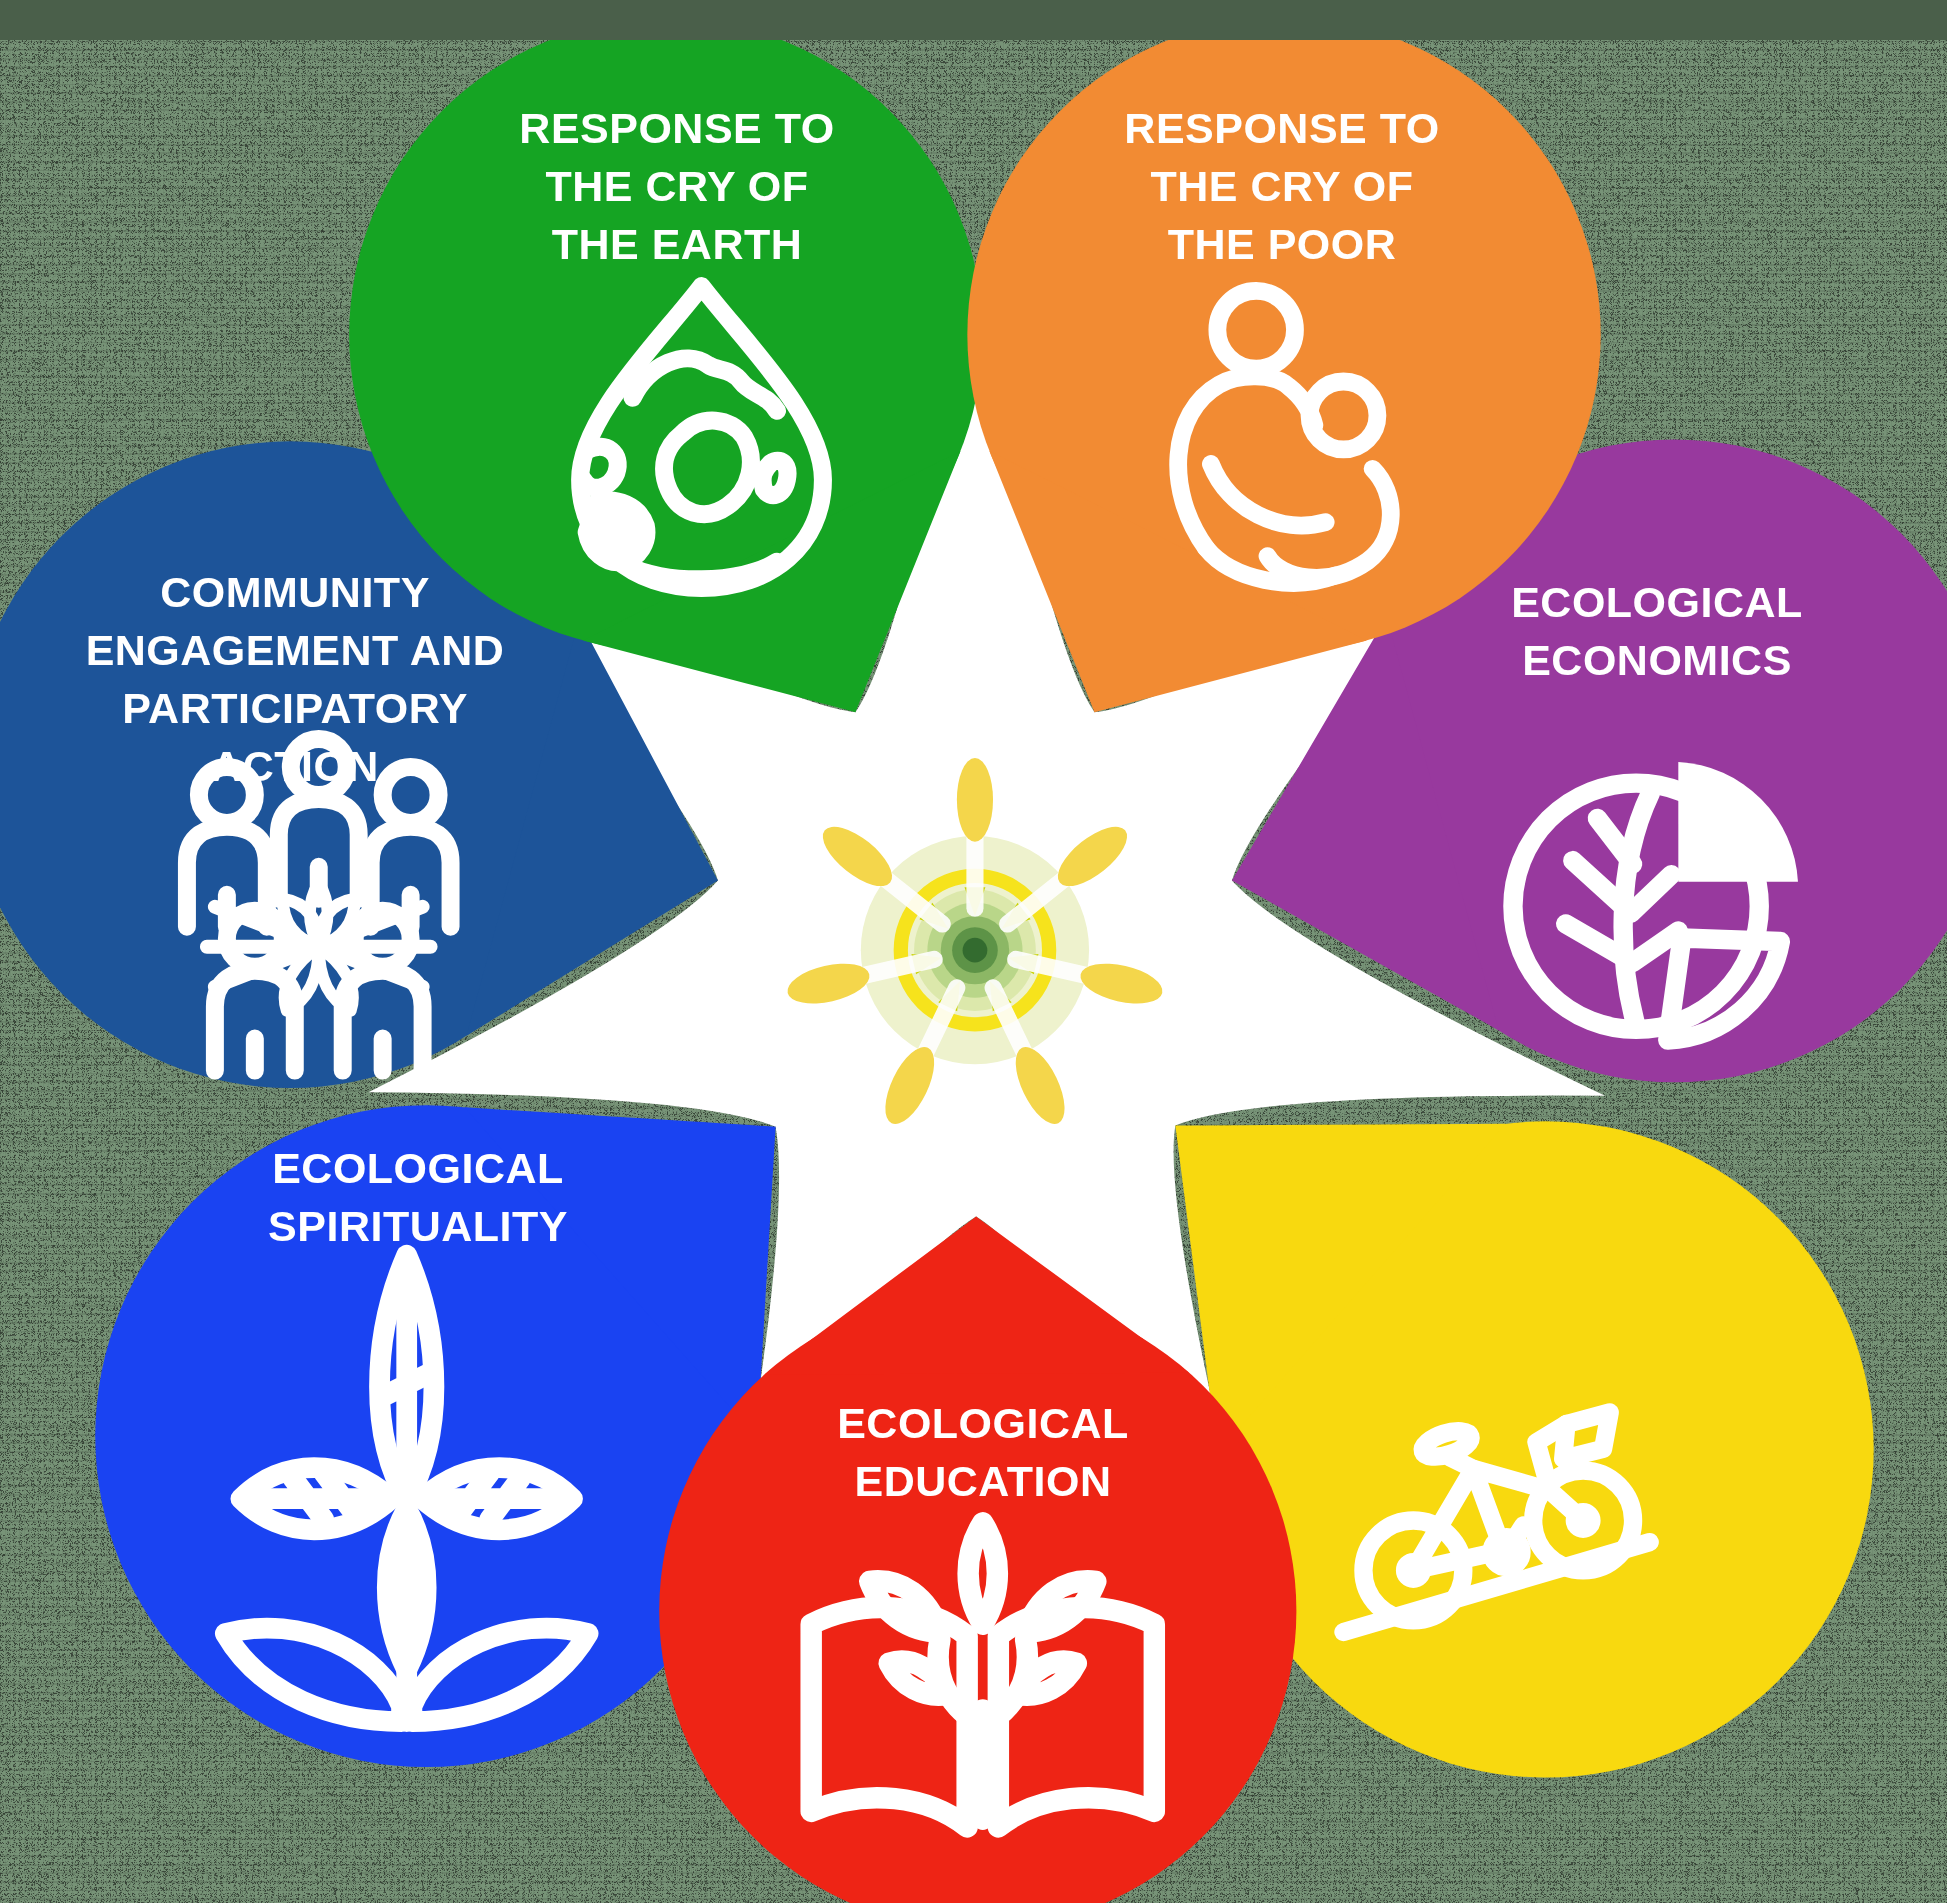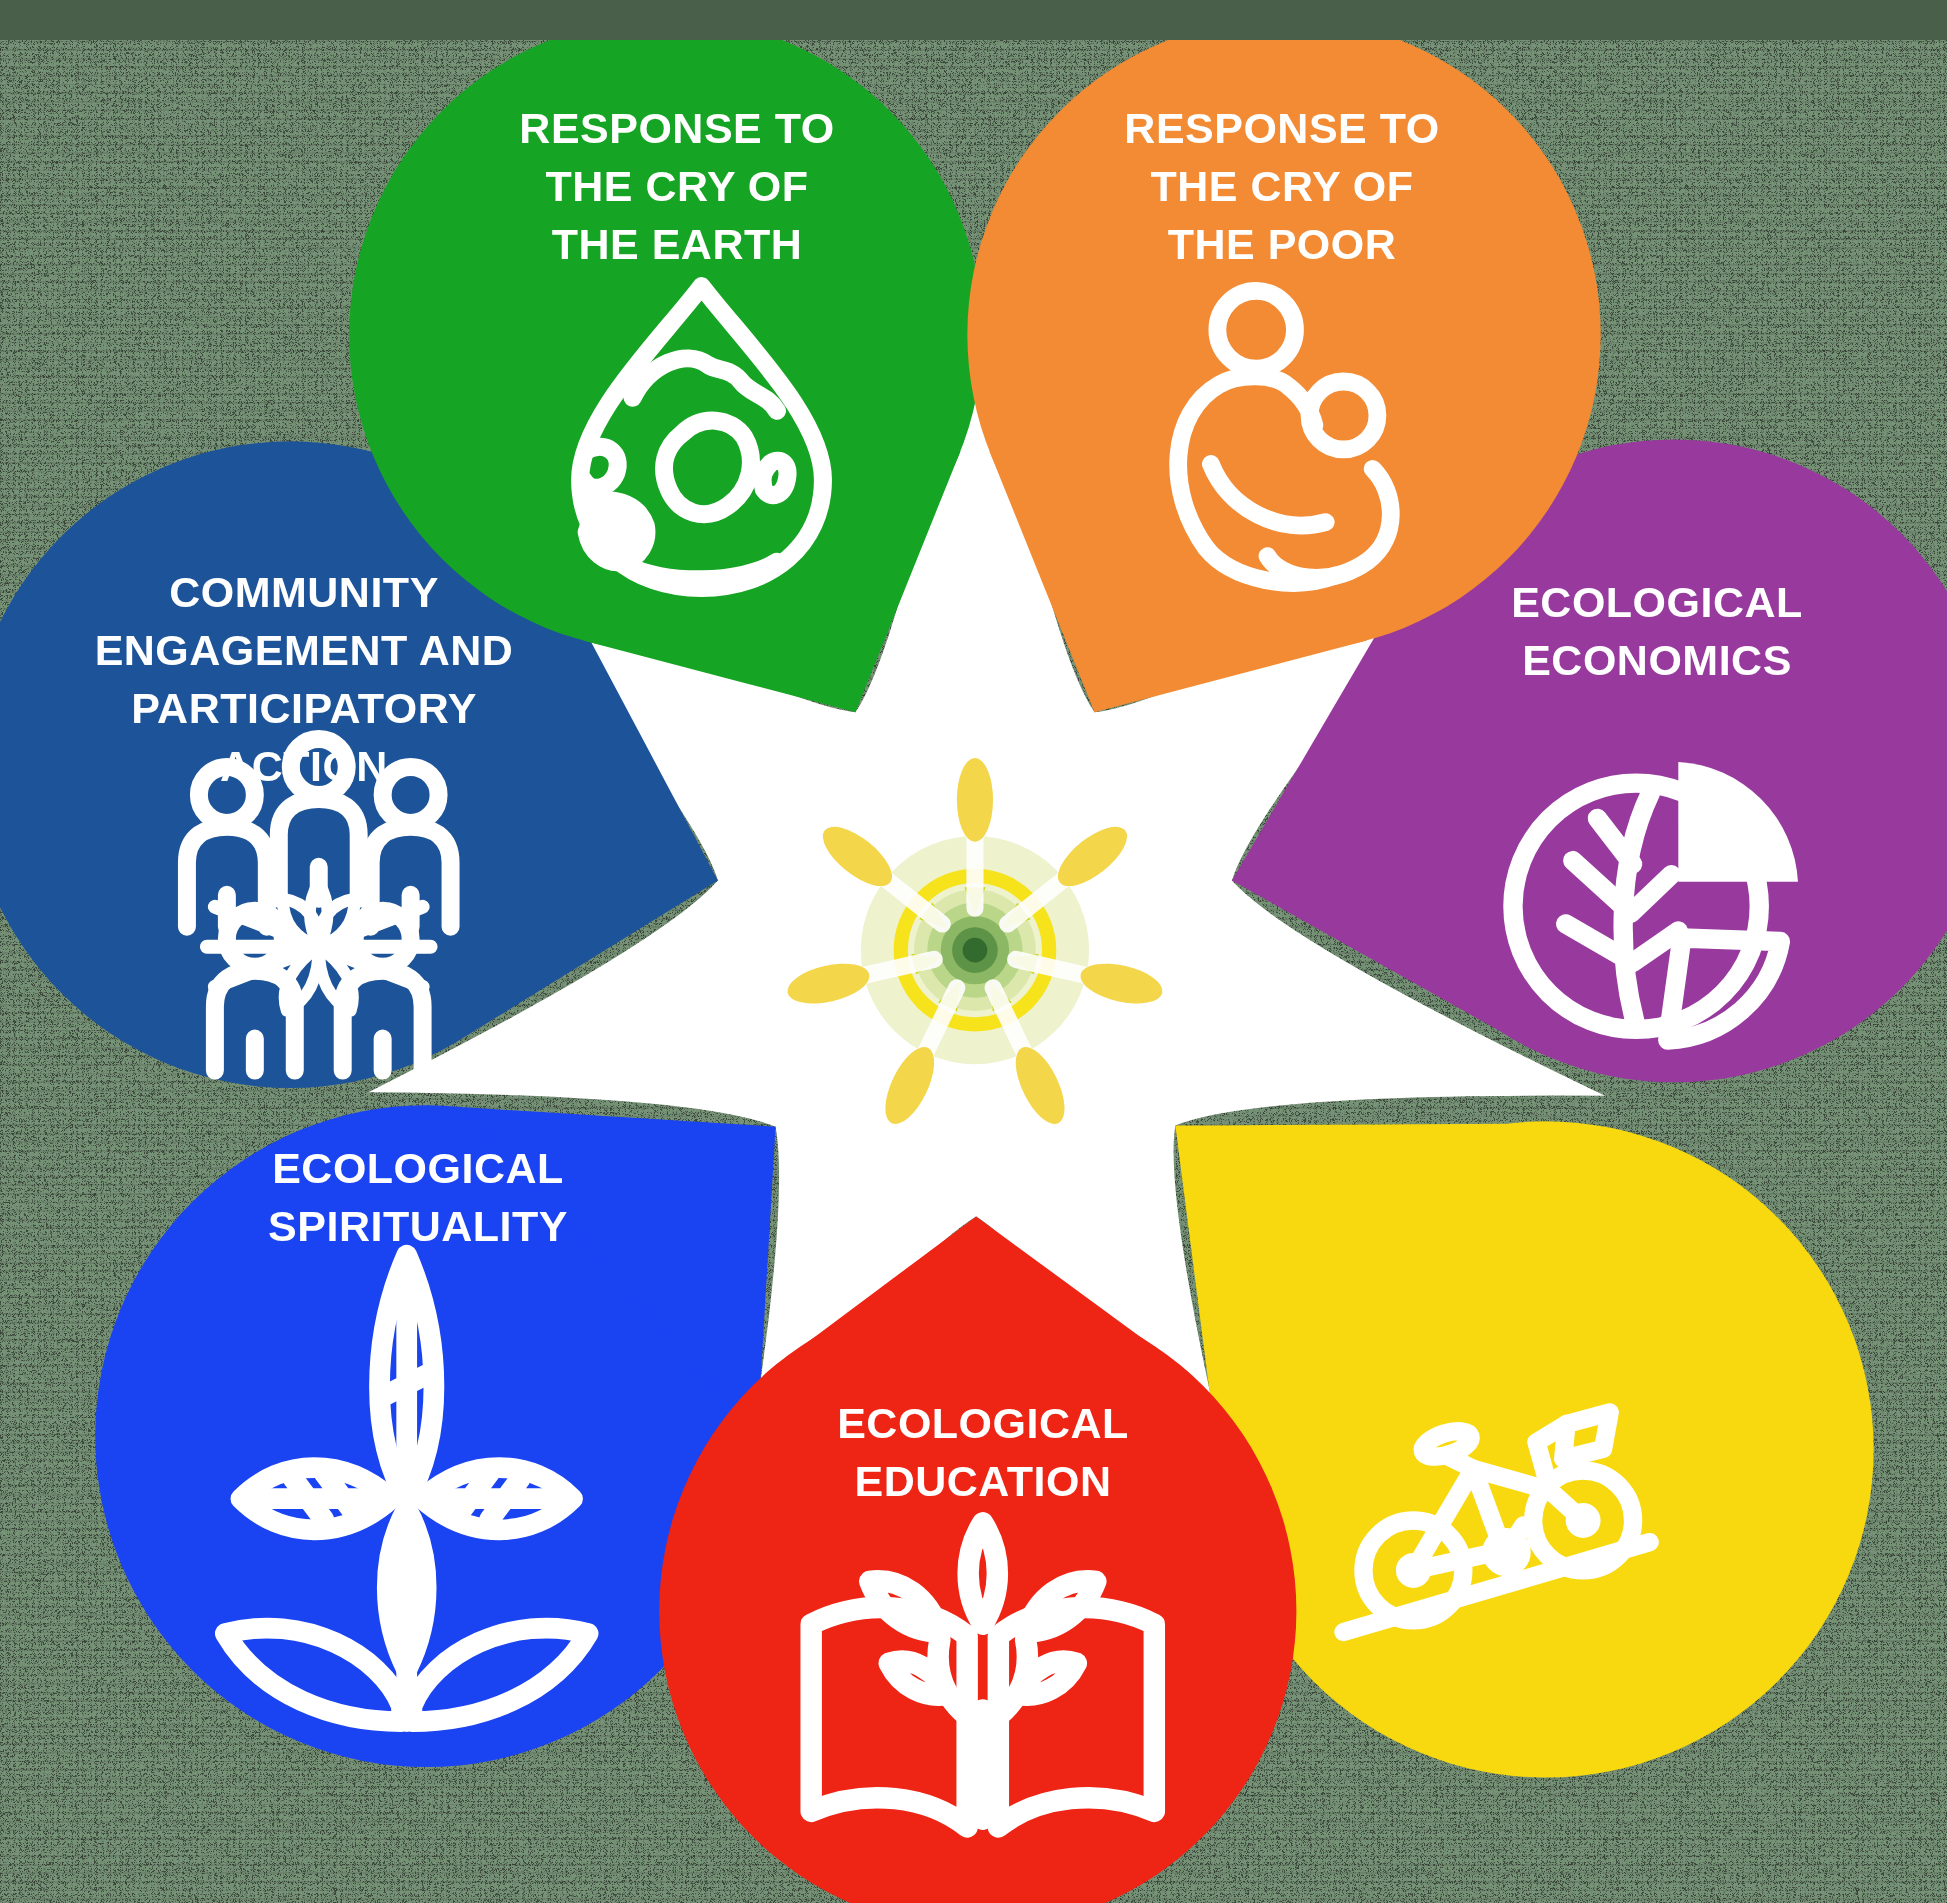--- a/index.html
+++ b/index.html
@@ -27,21 +27,21 @@
     letter-spacing:0.5px;
     white-space:pre-line;
     pointer-events:none;
   }
   .lb-earth        {left:677px;  top:59px;}
   .lb-poor         {left:1282px; top:59px;}
   .lb-economics    {left:1657px; top:533px;}
   .lb-lifestyles   {left:1453px; top:1105px;}
   .lb-education    {left:983px; top:1354px;}
   .lb-spirituality {left:418px;  top:1099px;}
-  .lb-community    {left:304px;  top:523px;}
+  .lb-community    {left:295px;  top:523px;}
 </style>
 </head>
 <body>
 
 <div class="stage" style="background-color: rgb(119, 147, 119);">
 
   <svg id="art" width="1948" height="1903" viewBox="0 0 2048 2001">
     <defs>
       <filter id="nz" x="0" y="0" width="100%" height="100%">
         <feTurbulence type="turbulence" baseFrequency="0.8" numOctaves="2" seed="7" stitchTiles="stitch"></feTurbulence>

